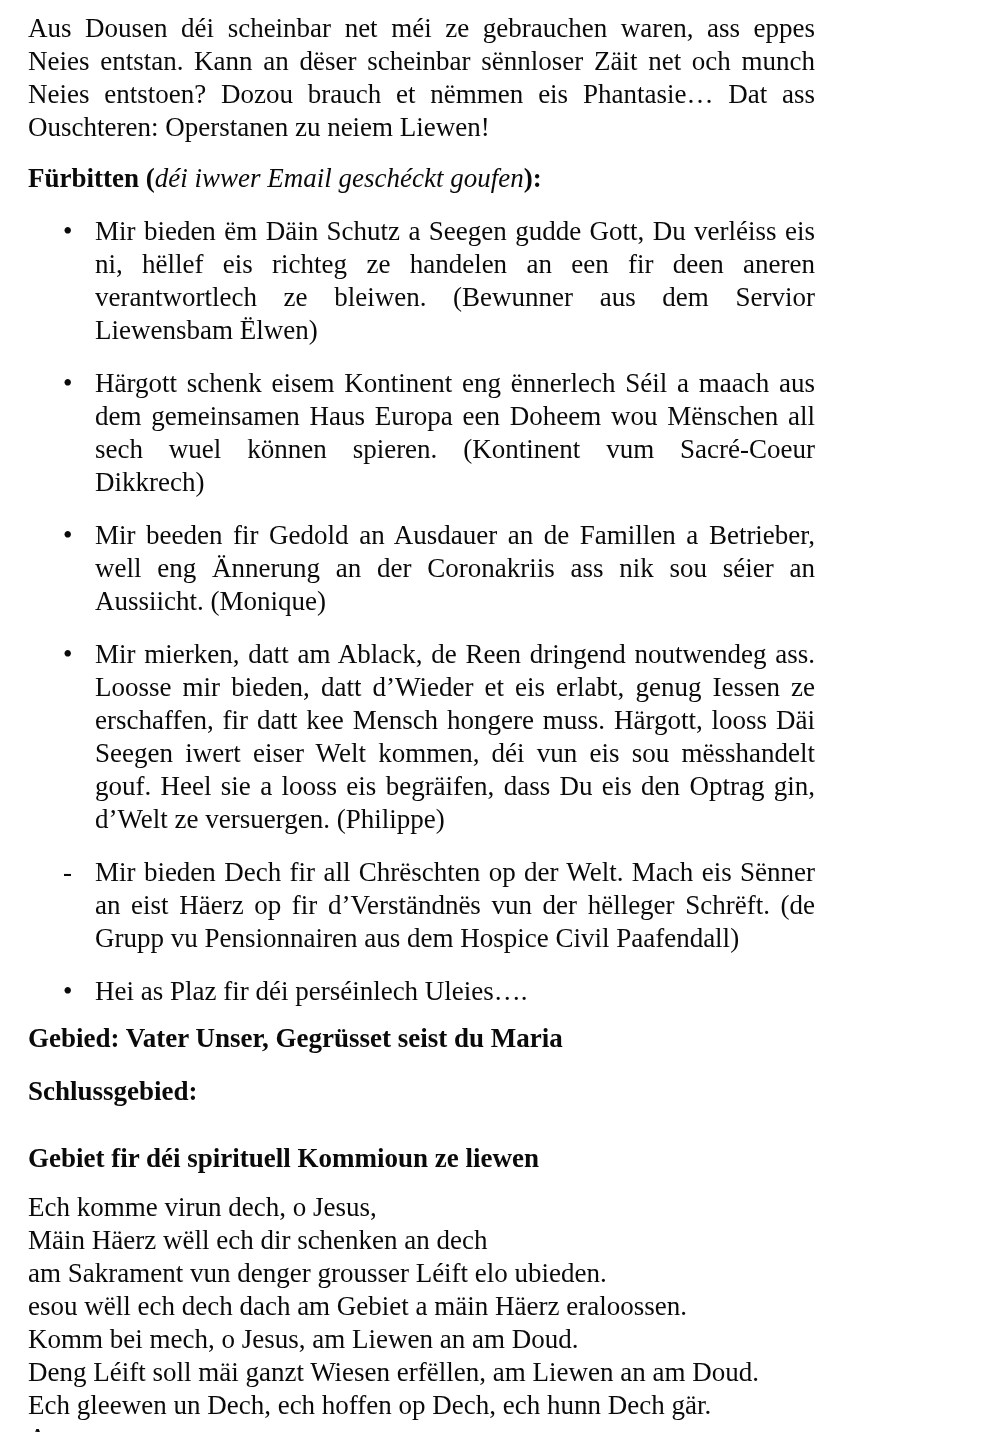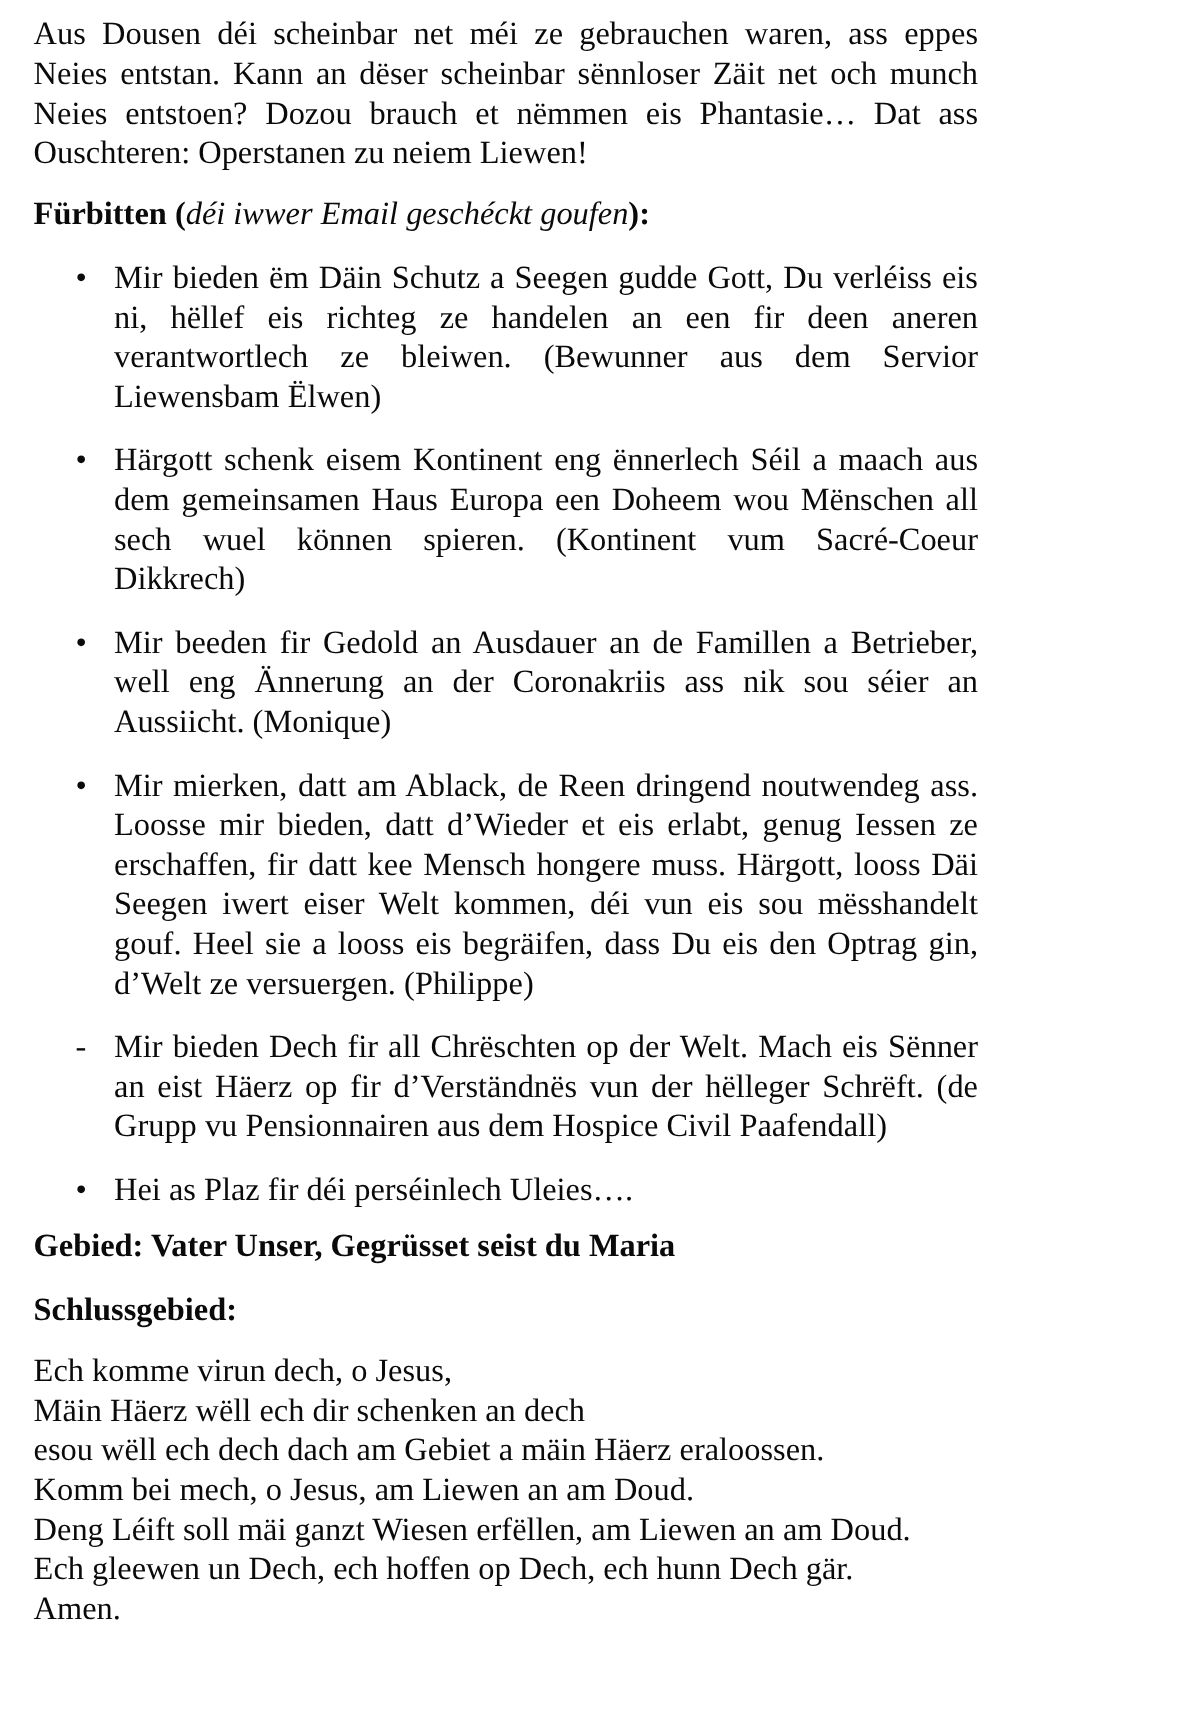--- a/index.html
+++ b/index.html
@@ -21,21 +21,21 @@
   .intro {
     margin: 0 0 18px 0;
     text-align: justify;
   }
   .heading {
     font-weight: bold;
     font-size: 27px;
     line-height: 33px;
     margin: 0 0 20px 0;
   }
-  .heading-schluss { margin-bottom: 18px; }
+  .heading-schluss { margin-bottom: 34px; }
   .heading-gebiet-fir { margin-bottom: 16px; }
   .bold-italic { font-style: italic; font-weight: normal; }
   .italic { }
   ul.intercessions {
     list-style: none;
     margin: 0 0 0 0;
     padding: 0;
   }
   ul.intercessions li {
     position: relative;
@@ -77,24 +77,26 @@
 
     <li><span class="marker">-</span><span>Mir bieden Dech fir all Chrëschten op der Welt. Mach eis Sënner an eist Häerz op fir d’Verständnës vun der hëlleger Schrëft. </span><span>(</span><span class="italic">de Grupp vu Pensionnairen aus dem Hospice Civil Paafendall</span><span>)</span></li>
 
     <li><span class="marker">•</span><span>Hei as Plaz fir déi perséinlech Uleies….</span></li>
   </ul>
 
   <div class="heading">Gebied: Vater Unser, Gegrüsset seist du Maria</div>
 
   <div class="heading heading-schluss">Schlussgebied:</div>
 
+  <div class="heading heading-gebiet-fir">Gebiet fir déi spirituell Kommioun ze liewen</div>
 
   <div class="poem">
     <div class="poem-line">Ech komme virun dech, o Jesus,</div>
     <div class="poem-line">Mäin Häerz wëll ech dir schenken an dech</div>
+    <div class="poem-line">am Sakrament vun denger grousser Léift elo ubieden.</div>
     <div class="poem-line">esou wëll ech dech dach am Gebiet a mäin Häerz eraloossen.</div>
     <div class="poem-line">Komm bei mech, o Jesus, am Liewen an am Doud.</div>
     <div class="poem-line">Deng Léift soll mäi ganzt Wiesen erfëllen, am Liewen an am Doud.</div>
     <div class="poem-line">Ech gleewen un Dech, ech hoffen op Dech, ech hunn Dech gär.</div>
     <div class="poem-line">Amen.</div>
   </div>
 
 
 </div>
 

